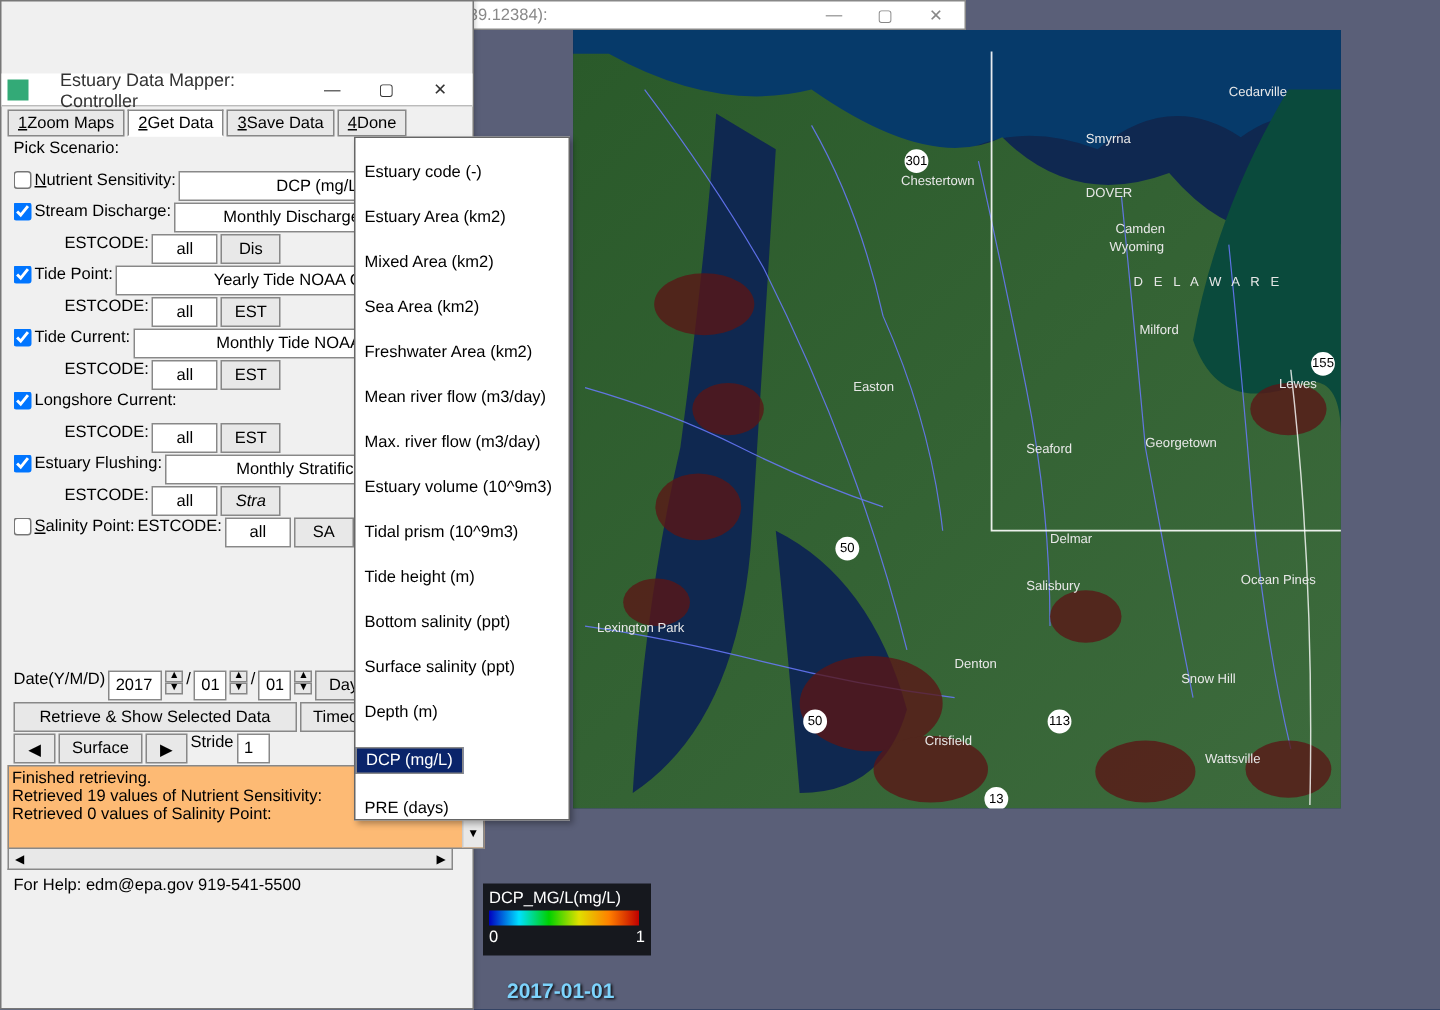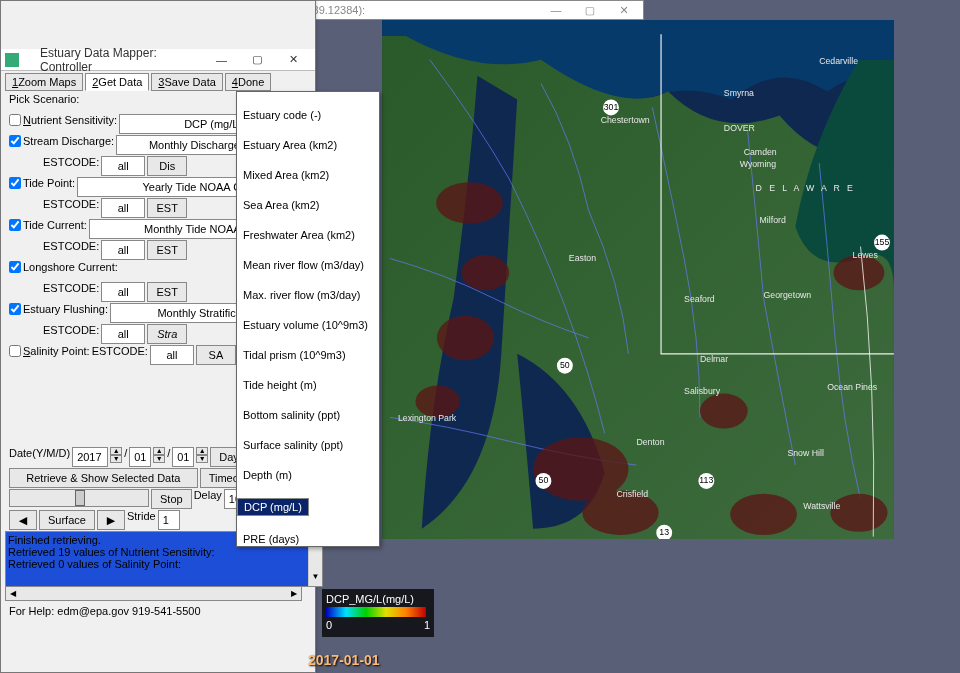--- a/index.html
+++ b/index.html
@@ -27,21 +27,21 @@
   .btn { border: 1px solid #888; background: #e8e8e8; padding: 1px 8px; cursor: pointer; min-height: 18px; display: inline-flex; align-items: center; justify-content: center; }
   .sel { border: 1px solid #888; background: #fff; padding: 1px 4px; min-height: 18px; cursor: pointer; display: inline-flex; justify-content: center; align-items: center; }
   .txt { border: 1px solid #888; background: #fff; padding: 1px 4px; min-height: 18px; }
   .under { text-decoration: underline; }
 
   .section-pad { height: 80px; }
 
   .spin { display: flex; flex-direction: column; width: 12px; }
   .spin span { height: 8px; border: 1px solid #888; background: #e8e8e8; font-size: 7px; line-height: 6px; text-align: center; cursor: pointer; }
 
-  .log { border: 1px solid #888; background: #1d4ed8; width: 318px; height: 56px; padding: 2px; font-size: 11px; overflow: hidden; position: relative; }
+  .log { border: 1px solid #888; background: #fdba74; width: 318px; height: 56px; padding: 2px; font-size: 11px; overflow: hidden; position: relative; }
   .log .vscroll { position: absolute; right: 0; top: 0; width: 14px; height: 100%; background: #e8e8e8; border-left: 1px solid #ccc; }
   .log .vscroll .up,.log .vscroll .dn { height: 14px; text-align: center; font-size: 8px; cursor: pointer; }
   .hscroll { width: 297px; height: 14px; background: #e8e8e8; border: 1px solid #888; border-top: none; display: flex; justify-content: space-between; align-items: center; }
   .hscroll span { width: 14px; text-align: center; cursor: pointer; font-size: 8px; }
 
   
   #popup { position: absolute; left: 236px; top: 91px; width: 144px; background: #fff; border: 1px solid #666; box-shadow: 2px 2px 4px rgba(0,0,0,.3); z-index: 50; }
   #popup .opt { padding: 1px 6px; cursor: pointer; white-space: nowrap; margin-top: 16px; }
   #popup .opt.sel { background: #0a246a; color: #fff; }
 
@@ -49,21 +49,21 @@
   #viewer { left: 316px; top: 0; width: 644px; height: 20px; background: #fff; border: 1px solid #888; display: flex; align-items: center; padding: 0 4px; gap: 4px; }
 
   
   #map { position: absolute; left: 316px; top: 20px; width: 644px; height: 519px; }
   #map svg { width: 100%; height: 100%; display: block; }
 
   .legend { position: absolute; left: 322px; top: 589px; width: 112px; height: 48px; background: rgba(0,0,0,.75); color: #fff; font-size: 9px; padding: 4px; }
   .legend .bar { width: 100px; height: 10px; background: linear-gradient(90deg,#0000c0,#00e0ff,#00d000,#e0e000,#ff8000,#c00000); margin: 2px 0; }
   .legend .rng { display: flex; justify-content: space-between; }
 
-  .datelbl { position: absolute; left: 308px; top: 652px; color: #fdba74; font-size: 14px; font-weight: bold; text-shadow: 1px 1px 2px #000; }
+  .datelbl { position: absolute; left: 338px; top: 652px; color: #7dd3fc; font-size: 14px; font-weight: bold; text-shadow: 1px 1px 2px #000; }
 
 </style>
 </head>
 <body>
 
 <div id="controller" class="window">
   <div class="titlebar">
     <span class="icon"></span>
     <span class="ttl">Estuary Data Mapper: Controller</span>
     <div class="ctrls">
@@ -189,28 +189,20 @@
       <span class="btn">Days</span>
       <input type="text" class="txt" style="width: 28px; text-align: right;" value="1">
     </div>
 
     <div class="row">
       <span class="btn" style="flex:1">Retrieve &amp; Show Selected Data</span>
       <span class="btn">Timeout</span>
       <input type="text" class="txt" style="width: 48px;" value="300">
     </div>
 
-    <div class="row">
-      <div style="width:140px;height:18px;border:1px solid #888;background:#e8e8e8;position:relative;">
-        <div style="position:absolute;left:65px;top:0;width:10px;height:16px;background:#ccc;border:1px solid #666;"></div>
-      </div>
-      <span class="btn">Stop</span>
-      <span class="lbl">Delay</span>
-      <input type="text" class="txt" style="width: 30px;" value="100">
-    </div>
 
     <div class="row">
       <span class="btn" style="width:28px;">◀</span>
       <span class="btn">Surface</span>
       <span class="btn" style="width:28px;">▶</span>
       <span class="lbl">Stride</span>
       <input type="text" class="txt" style="width: 22px;" value="1">
     </div>
 
 

